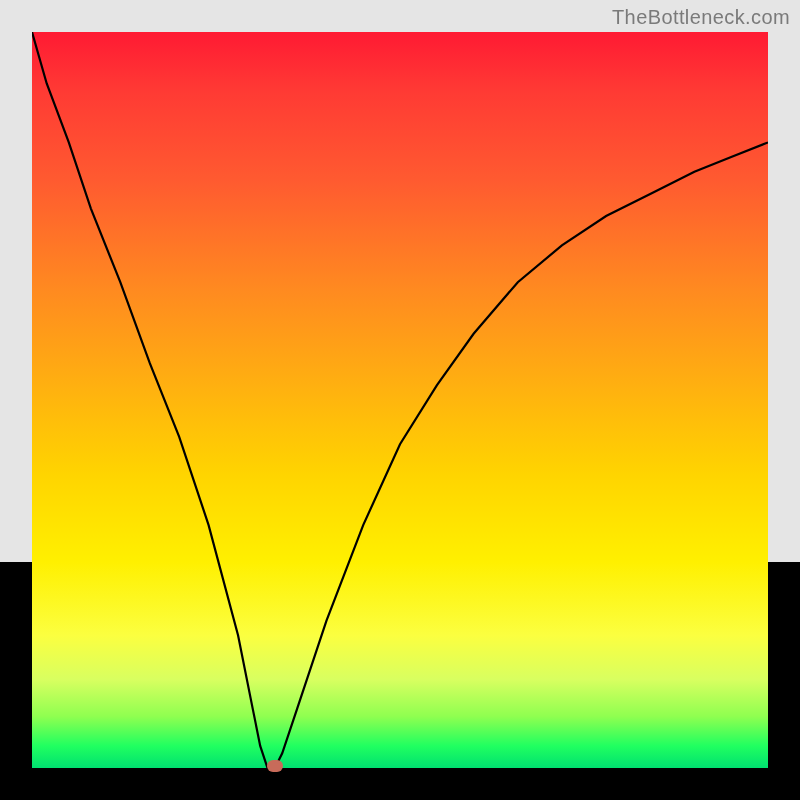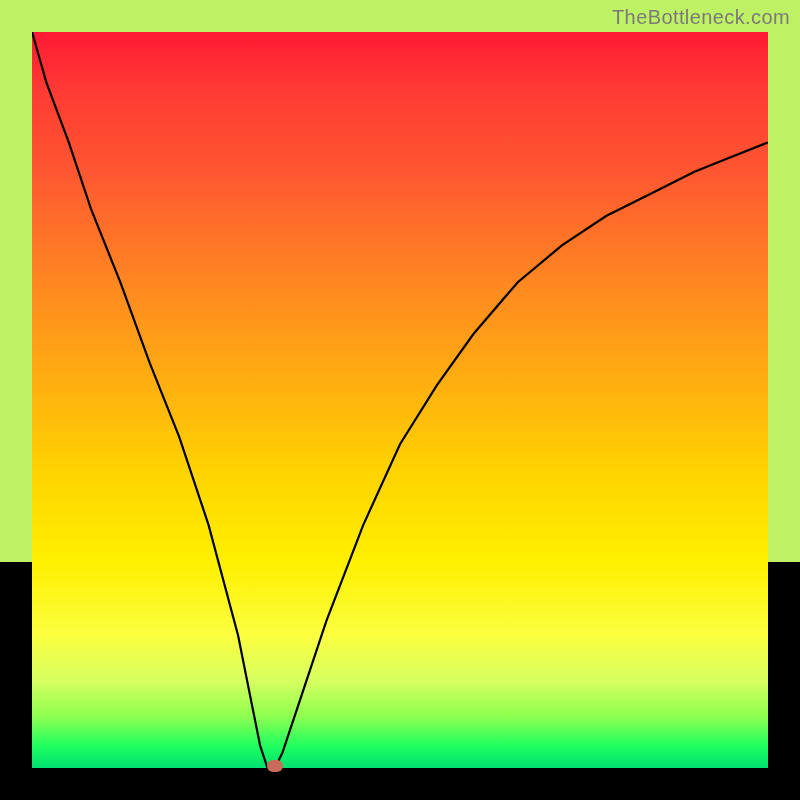--- a/index.html
+++ b/index.html
@@ -10,21 +10,21 @@
     background: #000;
     font-family: Arial, Helvetica, sans-serif;
     overflow: hidden;
   }
   .frame {
     position: absolute;
     top: 0;
     left: 0;
     width: 800px;
     height: 562px;
-    background: #bef264;
+    background: #e5e5e5;
   }
   .plot-area {
     position: absolute;
     top: 32px;
     left: 32px;
     width: 736px;
     height: 736px;
     
     background: linear-gradient(
       to bottom,

